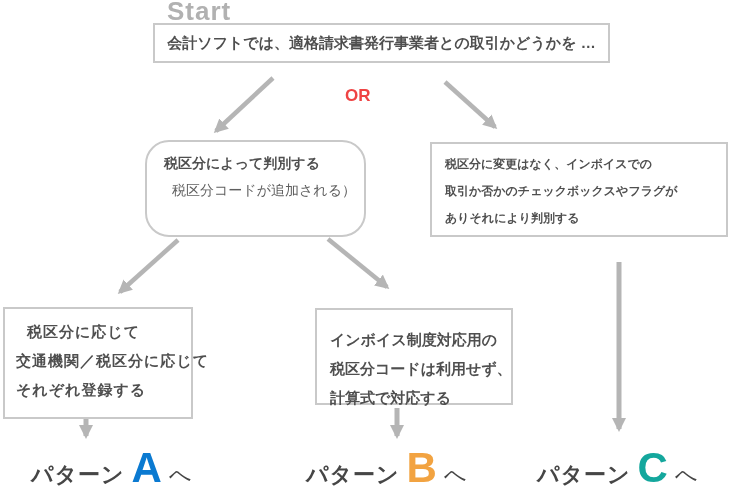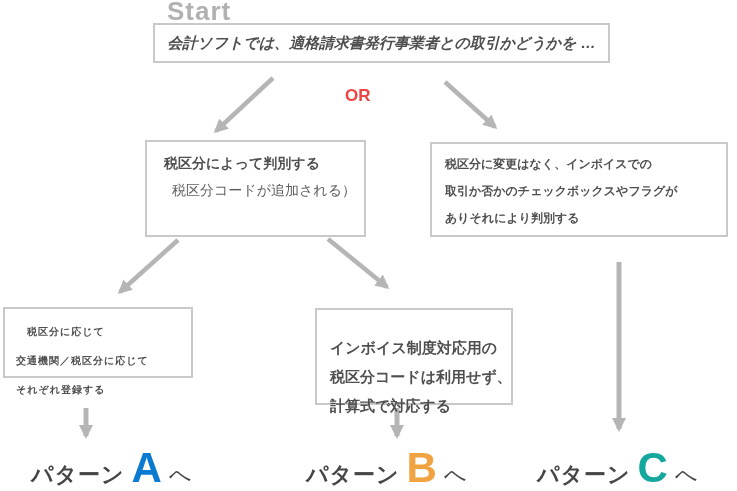--- a/index.html
+++ b/index.html
@@ -19,45 +19,45 @@
   .box {
     position:absolute; box-sizing:border-box;
     background:#ffffff; border:2px solid #c9c9c9;
     color:#555555;
   }
   .box .ln { white-space:nowrap; }
 
   .root {
     left:153px; top:23px; width:457px; height:40px;
     display:flex; align-items:center; justify-content:center;
-    font-size:15px; font-weight:bold; color:#4f4f4f;font-style:italic;
+    font-size:15px; font-weight:bold; color:#4f4f4f;
   }
 
   .branch-left {
     left:145px; top:140px; width:221px; height:97px;
-    padding:8px 0 0 6px; font-size:14px; line-height:27px; color:#5f5f5f;
+    padding:8px 0 0 6px; font-size:14px; line-height:27px; color:#5f5f5f;border-radius:24px;
   }
   .branch-left .ln1 { font-weight:bold; color:#4f4f4f; margin-left:11px; }
   .branch-left .ln3 { margin-left:19px; }
 
   .branch-right {
     left:430px; top:142px; width:298px; height:95px;
     padding:7px 0 0 13px; font-size:12px; line-height:27px; font-weight:bold; color:#4f4f4f;
   }
 
   .leaf-a {
-    left:3px; top:307px; width:190px; height:71px;
-    padding:8px 0 16px 11px; font-size:10px; line-height:29px; font-weight:bold; color:#4f4f4f;
+    left:3px; top:307px; width:190px; height:112px;
+    padding:8px 0 16px 11px; font-size:15px; line-height:29px; font-weight:bold; color:#4f4f4f;
     letter-spacing:1px;
   }
   .leaf-a .ln1 { margin-left:11px; }
 
   .leaf-b {
     left:315px; top:308px; width:198px; height:97px;
-    padding:23px 0 0 13px; font-size:15px; line-height:29px; font-weight:bold; color:#4f4f4f;
+    padding:15px 0 0 13px; font-size:15px; line-height:29px; font-weight:bold; color:#4f4f4f;
   }
 
   .pattern {
     position:absolute; display:flex; align-items:baseline;
     color:#464646; white-space:nowrap;
   }
   .pattern .pfx { font-size:22px; font-weight:bold; letter-spacing:1px; }
   .pattern .ltr { font-size:42px; font-weight:bold; margin:0 7px; }
   .pattern .sfx { font-size:22px; font-weight:400; }
   .p-a { left:31px;  top:444px; }

